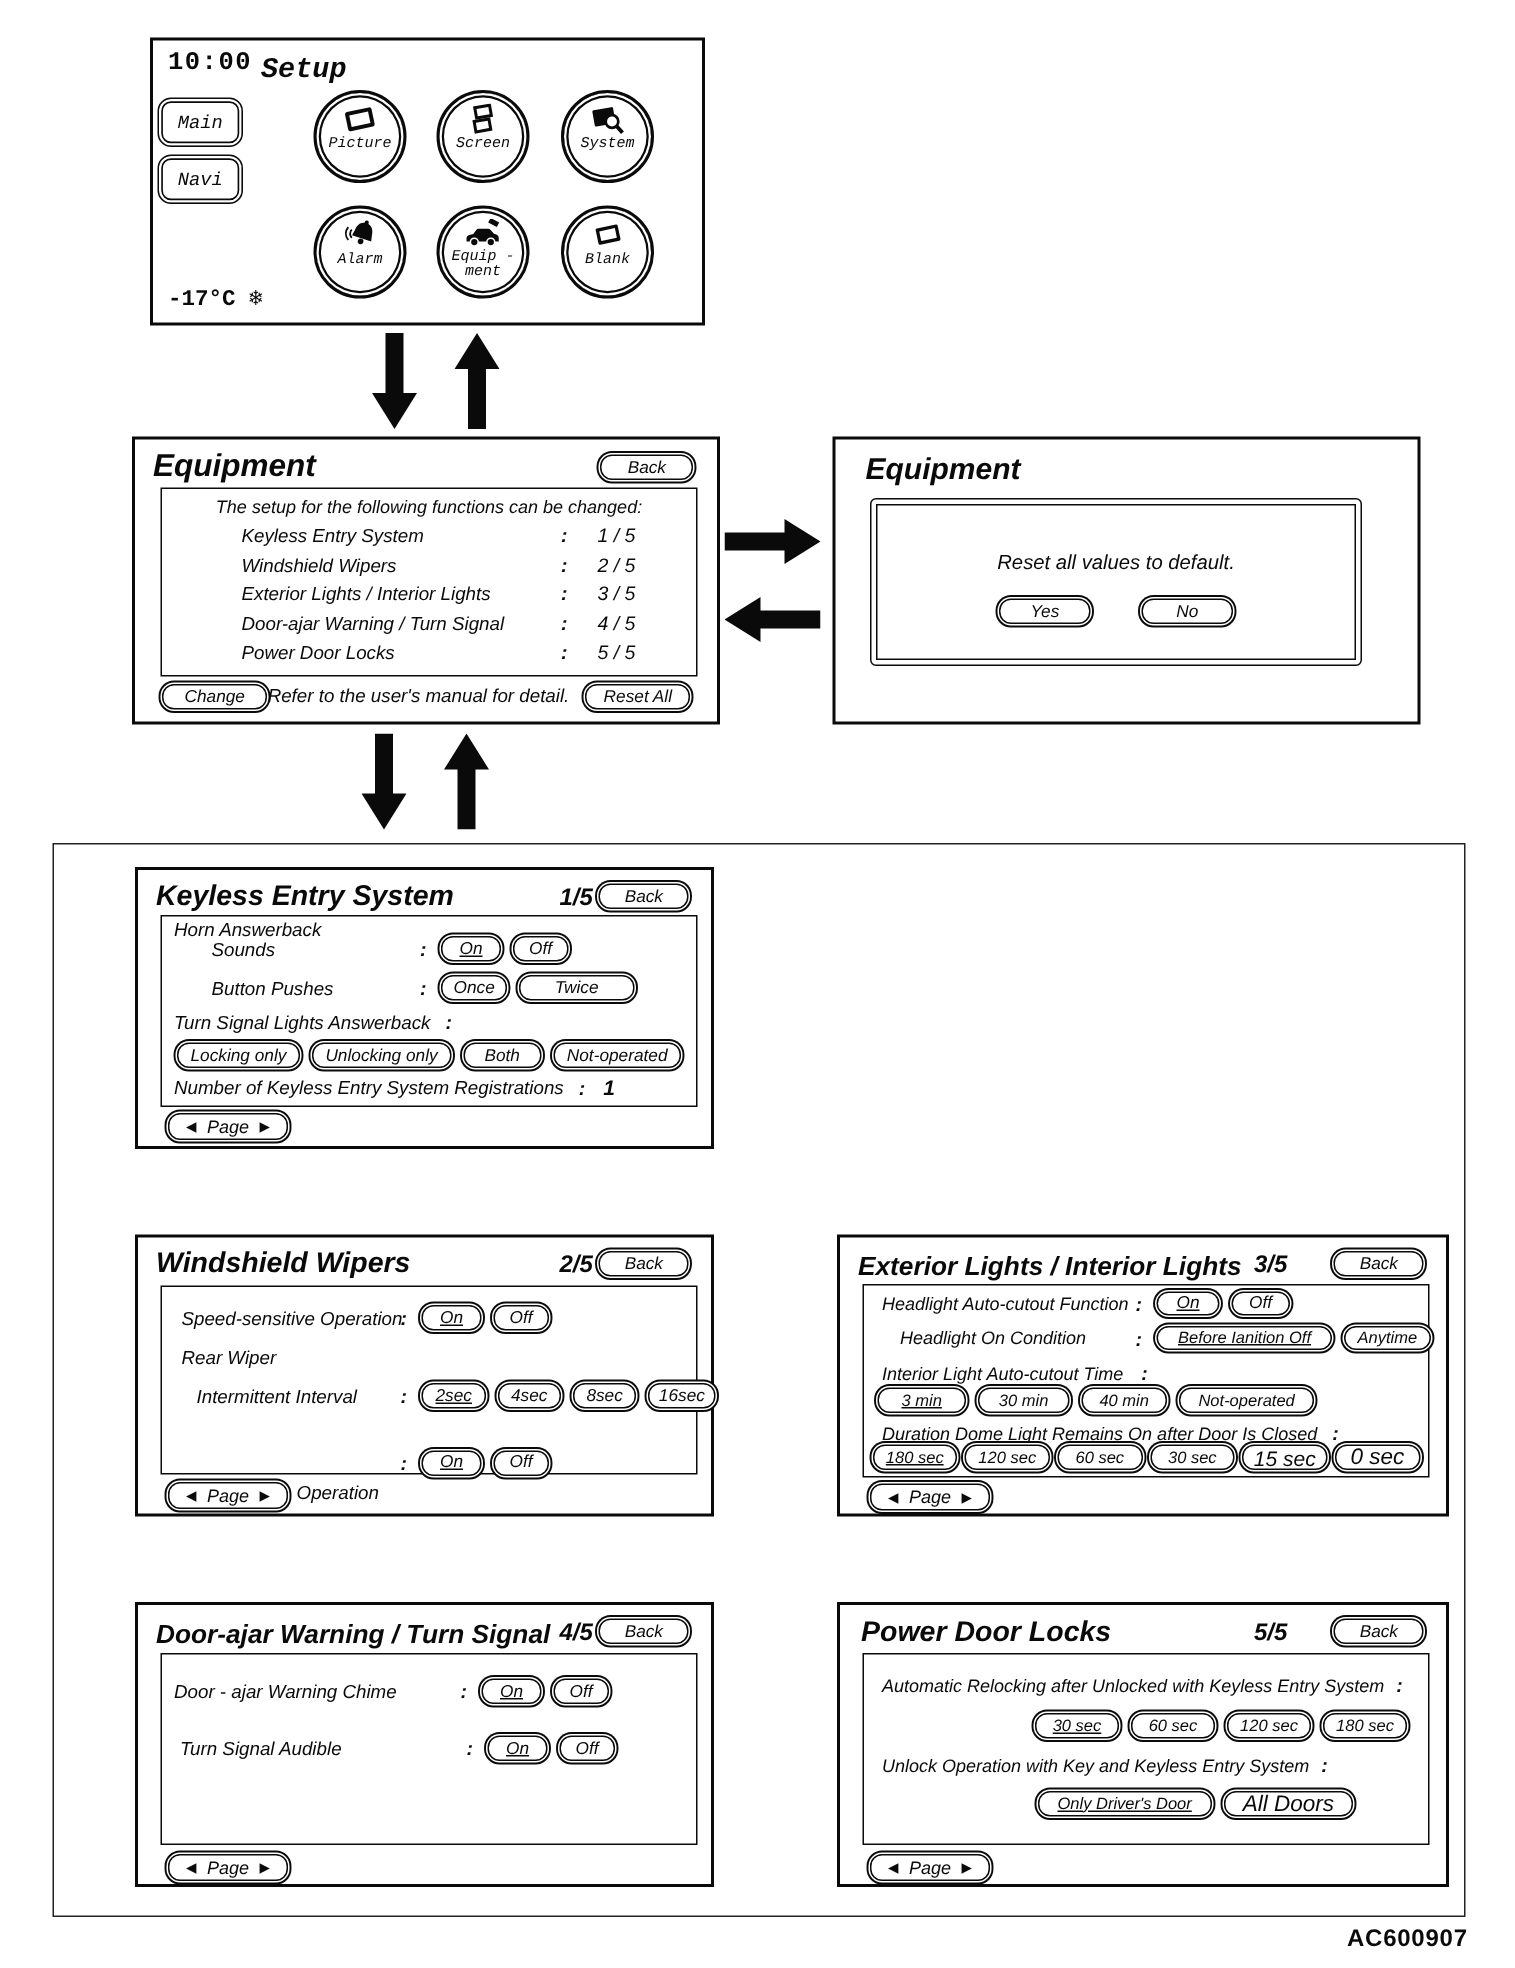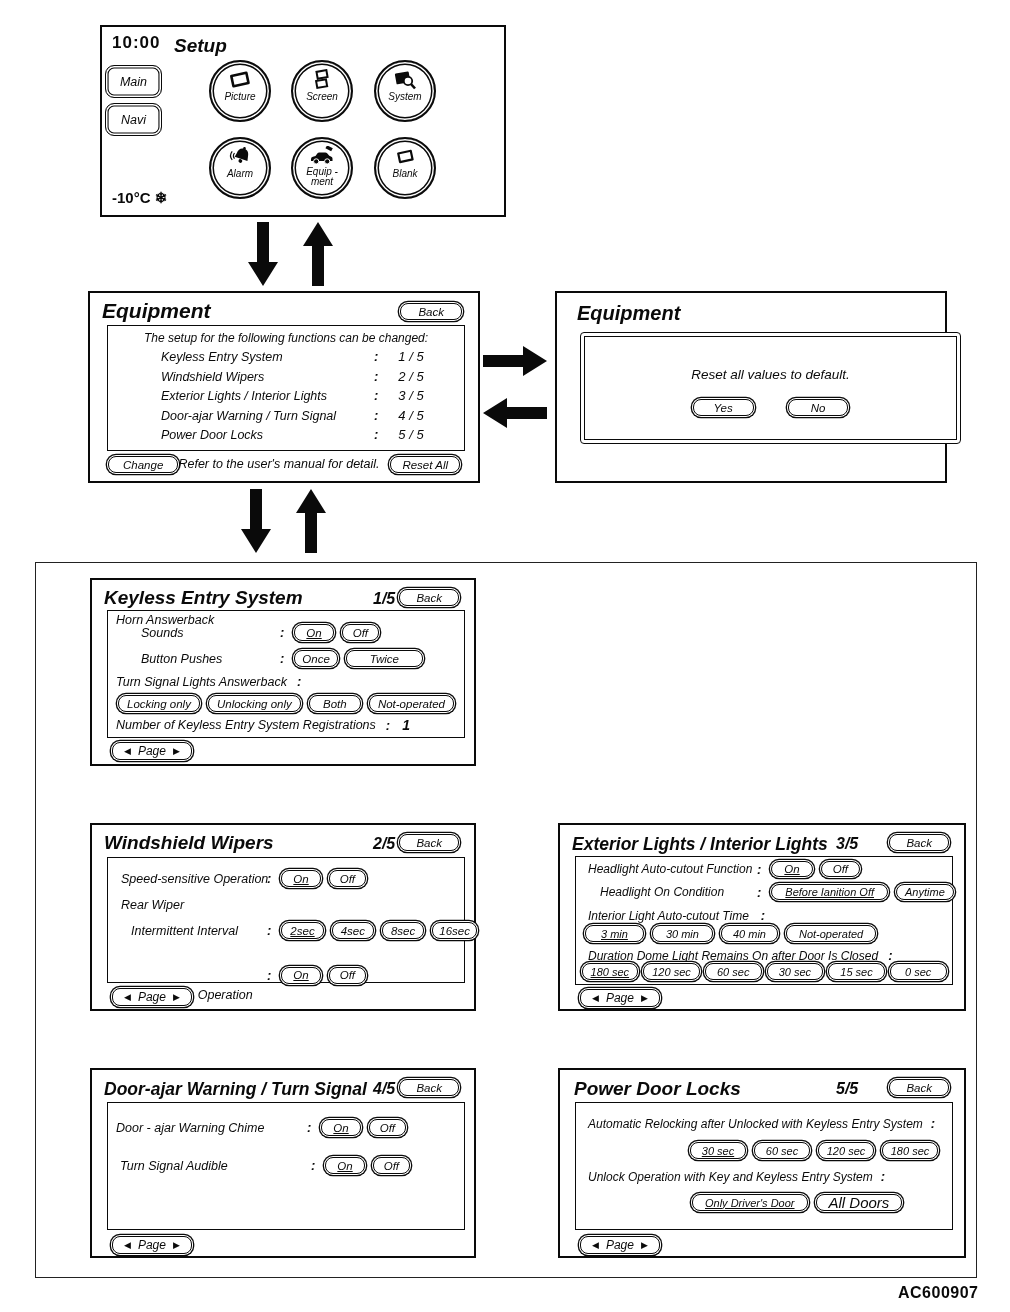--- a/index.html
+++ b/index.html
@@ -35,21 +35,21 @@
   .clock{font-weight:bold;font-size:17px;letter-spacing:1px;}
   .temp{font-weight:bold;font-size:15px;}
   .arrow{position:absolute;}
   .figcode{position:absolute;font-weight:bold;font-size:16px;letter-spacing:.5px;}
   .note{font-style:italic;font-size:12.5px;}
   .val{font-style:italic;font-size:13px;margin-left:14px;}
 </style>
 </head>
 <body>
 
-<div class="screen" style="left:100px;top:25px;width:406px;height:192px;">
+<div class="screen" style="left:100px;top:25px;width:370px;height:192px;font-family:Liberation Mono, monospace;">
   <div class="abs clock" style="left:10px;top:6px;">10:00</div>
   <div class="scr-title" style="left:72px;top:8px;font-size:19px;">Setup</div>
   <div class="tab" style="left:3px;top:38px;">
       <span>Main</span>
     </div>
   <div class="tab" style="left:3px;top:76px;">
       <span>Navi</span>
     </div>
 
   <div class="circle" style="left:107px;top:33px;">
@@ -108,21 +108,21 @@
     <svg width="24" height="22" viewBox="0 0 24 22">
       <g transform="rotate(-12 12 11)">
           <rect x="5" y="5" width="15" height="11" rx="1" fill="#0a0a0a"></rect>
           <rect x="7.2" y="7.2" width="10.6" height="6.6" fill="#fff"></rect>
         </g>
     </svg>
     <span class="clab">Blank</span>
   </div>
 
   <div class="abs temp" style="left:10px;top:162px;">
-    <span>-10°C</span>
+    <span>-17°C</span>
     <span>❄</span>
   </div>
 </div>
 
 <svg class="arrow" style="left:248px;top:222px;" width="30" height="64" viewBox="0 0 30 64">
     <polygon points="9,0 21,0 21,40 30,40 15,64 0,40 9,40" fill="#0a0a0a"></polygon>
   </svg>
 <svg class="arrow" style="left:303px;top:222px;" width="30" height="64" viewBox="0 0 30 64">
     <polygon points="15,0 30,24 21,24 21,64 9,64 9,24 0,24" fill="#0a0a0a"></polygon>
   </svg>
@@ -175,21 +175,21 @@
 
 <svg class="arrow" style="left:483px;top:346px;" width="64" height="30" viewBox="0 0 64 30">
     <polygon points="0,9 40,9 40,0 64,15 40,30 40,21 0,21" fill="#0a0a0a"></polygon>
   </svg>
 <svg class="arrow" style="left:483px;top:398px;" width="64" height="30" viewBox="0 0 64 30">
     <polygon points="64,9 24,9 24,0 0,15 24,30 24,21 64,21" fill="#0a0a0a"></polygon>
   </svg>
 
 <div class="screen" style="left:555px;top:291px;width:392px;height:192px;">
   <div class="scr-title" style="left:20px;top:9px;font-size:20px;">Equipment</div>
-  <div class="inbox" style="left:23px;top:39px;width:381px;height:112px;border-radius:4px;">
+  <div class="inbox" style="left:23px;top:39px;width:328px;height:112px;border-radius:4px;">
     <div class="abs" style="left:3px;top:3px;right:3px;bottom:3px;border:1px solid #0a0a0a;">
       <div class="row" style="left:0;right:0;top:30px;justify-content:center;">
         <span class="lbl" style="font-size:13.5px;">Reset all values to default.</span>
       </div>
       <div class="row" style="left:0;right:0;top:62px;justify-content:center;gap:26px;">
         <span class="btn" style="padding:0 20px;">
             <span>Yes</span>
           </span>
         <span class="btn" style="padding:0 22px;">
             <span>No</span>
@@ -378,24 +378,24 @@
         </span>
       <span class="btn grow" style="margin:0 2.5px;padding:0 2px;font-size:11px;">
           <span>120 sec</span>
         </span>
       <span class="btn grow" style="margin:0 2.5px;padding:0 2px;font-size:11px;">
           <span>60 sec</span>
         </span>
       <span class="btn grow" style="margin:0 2.5px;padding:0 2px;font-size:11px;">
           <span>30 sec</span>
         </span>
-      <span class="btn grow" style="margin:0 2.5px;padding:0 2px;font-size:11px;">
+      <span class="btn grow" style="margin:0 2.5px;padding:0 2px;font-size:14px;">
           <span>15 sec</span>
         </span>
-      <span class="btn grow" style="margin:0 2.5px;padding:0 2px;font-size:11px;">
+      <span class="btn grow" style="margin:0 2.5px;padding:0 2px;font-size:15px;">
           <span>0 sec</span>
         </span>
     </div>
   </div>
   <div class="btn absb page-btn" style="left:16px;top:164px;">
     <span class="tri">◀</span>
     <span>Page</span>
     <span class="tri">▶</span>
   </div>
 </div>

